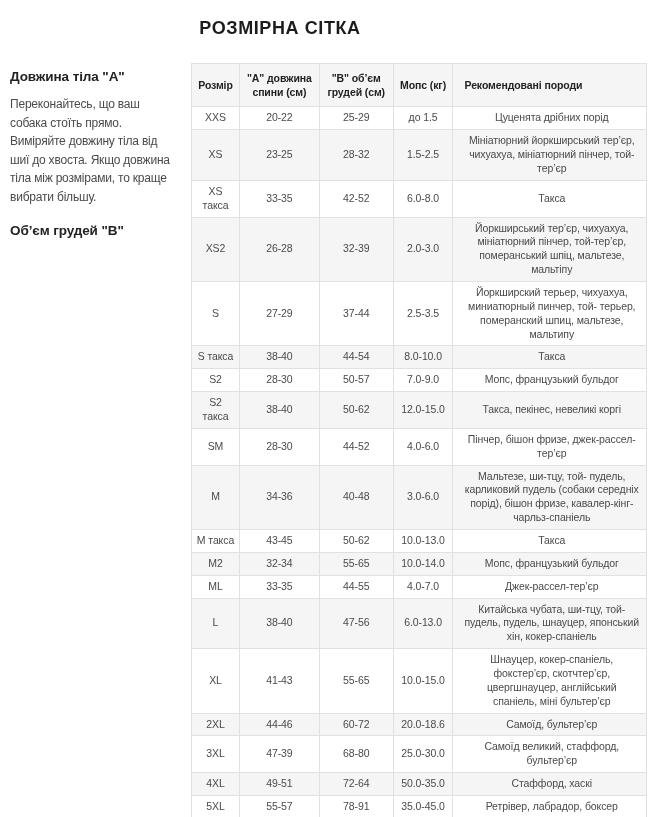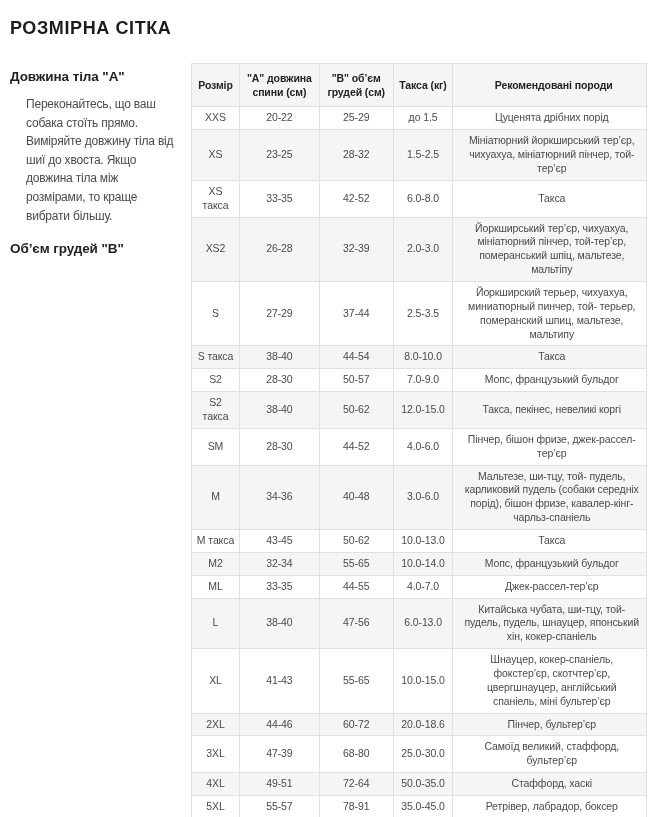--- a/index.html
+++ b/index.html
@@ -8,53 +8,53 @@
   }
   *{box-sizing:border-box;}
   html,body{margin:0;padding:0;}
   body{
     width:670px; min-height:817px; background:var(--bg);
     font-family:"Liberation Sans", sans-serif; color:var(--text);
     -webkit-font-smoothing:antialiased;
   }
   .page{padding:12px 10px 10px 10px;}
   .page-title{
-    width:540px; text-align:left;
+    width:540px; text-align:center;
     font-size:18px; font-weight:bold; letter-spacing:.6px;
     color:var(--title); margin:6px 0 24px 0;
   }
   .content{display:flex; align-items:flex-start;}
   .sidebar{width:181px; flex:none; padding-right:14px;}
   .sidebar h3{
     font-size:13.5px; font-weight:bold; color:var(--strong);
     margin:12px 0 11px 0; letter-spacing:-.1px;
   }
   .sidebar h3:first-child{margin-top:6px;}
   .sidebar p{
-    font-size:12px; line-height:1.55; margin:0 0 16px 16px;
+    font-size:12px; line-height:1.55; margin:0 0 16px 0;
     color:var(--text); letter-spacing:-.2px;
   }
   table.size-chart{
     border-collapse:collapse; width:456px; flex:none;
     font-size:10.5px; color:var(--text); letter-spacing:-.1px;
   }
   .size-chart th,.size-chart td{
     border:1px solid var(--border);
     padding:4px 3px; text-align:center; vertical-align:middle;
     line-height:1.32;
   }
   .size-chart thead th{
     background:var(--stripe); font-weight:bold; color:var(--strong);
     padding:7px 3px; line-height:1.35;
   }
   .size-chart tbody tr:nth-child(even){background:var(--stripe);}
   .size-chart td.breeds-cell{
     text-align:center; padding-left:11px; padding-right:7px;
   }
-  .size-chart th.col-breeds{text-align:center; padding-left:11px;}
+  .size-chart th.col-breeds{text-align:left; padding-left:11px;}
   col.c-size{width:48px;} col.c-a{width:80px;} col.c-b{width:74px;}
   col.c-w{width:60px;} col.c-breeds{width:194px;}
 </style>
 </head>
 <body>
 
 <div class="page">
   <div class="page-title">РОЗМІРНА СІТКА</div>
 
   <div class="content">
@@ -71,21 +71,21 @@
           <col class="c-a">
           <col class="c-b">
           <col class="c-w">
           <col class="c-breeds">
       </colgroup>
       <thead>
         <tr>
           <th>Розмір</th>
           <th>"А" довжина спини (см)</th>
           <th>"В" об’єм грудей (см)</th>
-          <th>Такса (кг)</th>
+          <th>Мопс (кг)</th>
           <th class="col-breeds">Рекомендовані породи</th>
         </tr>
       </thead>
       <tbody>
           <tr>
             <td class="size-cell">XXS</td>
             <td class="back-length-cell">20-22</td>
             <td class="chest-volume-cell">25-29</td>
             <td class="weight-cell">до 1.5</td>
             <td class="breeds-cell">Цуценята дрібних порід</td>
@@ -186,21 +186,21 @@
             <td class="back-length-cell">41-43</td>
             <td class="chest-volume-cell">55-65</td>
             <td class="weight-cell">10.0-15.0</td>
             <td class="breeds-cell">Шнауцер, кокер-спаніель, фокстер’єр, скотчтер’єр, цвергшнауцер, англійський спаніель, міні бультер’єр</td>
           </tr>
           <tr>
             <td class="size-cell">2XL</td>
             <td class="back-length-cell">44-46</td>
             <td class="chest-volume-cell">60-72</td>
             <td class="weight-cell">20.0-18.6</td>
-            <td class="breeds-cell">Пінчер, бультер’єр</td>
+            <td class="breeds-cell">Самоїд, бультер’єр</td>
           </tr>
           <tr>
             <td class="size-cell">3XL</td>
             <td class="back-length-cell">47-39</td>
             <td class="chest-volume-cell">68-80</td>
             <td class="weight-cell">25.0-30.0</td>
             <td class="breeds-cell">Самоїд великий, стаффорд, бультер’єр</td>
           </tr>
           <tr>
             <td class="size-cell">4XL</td>

